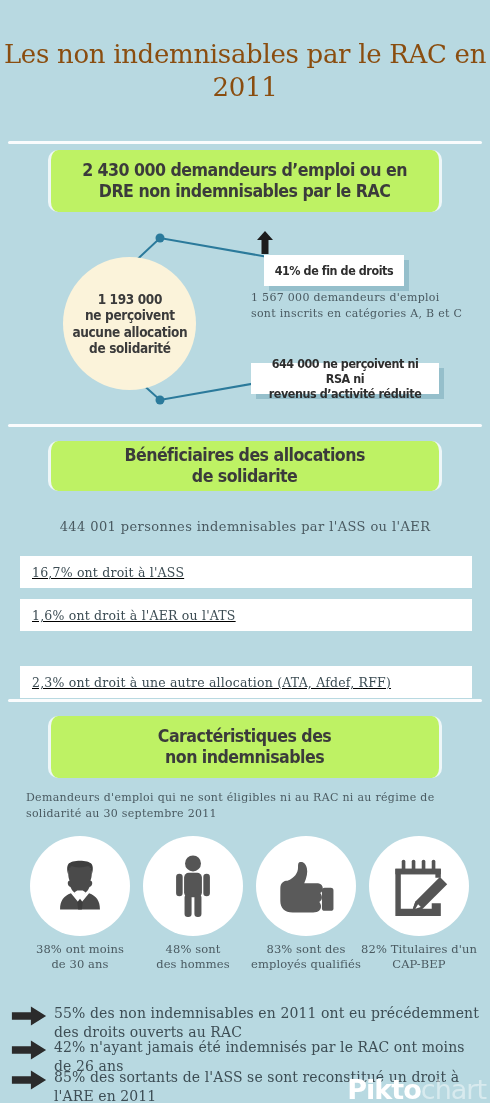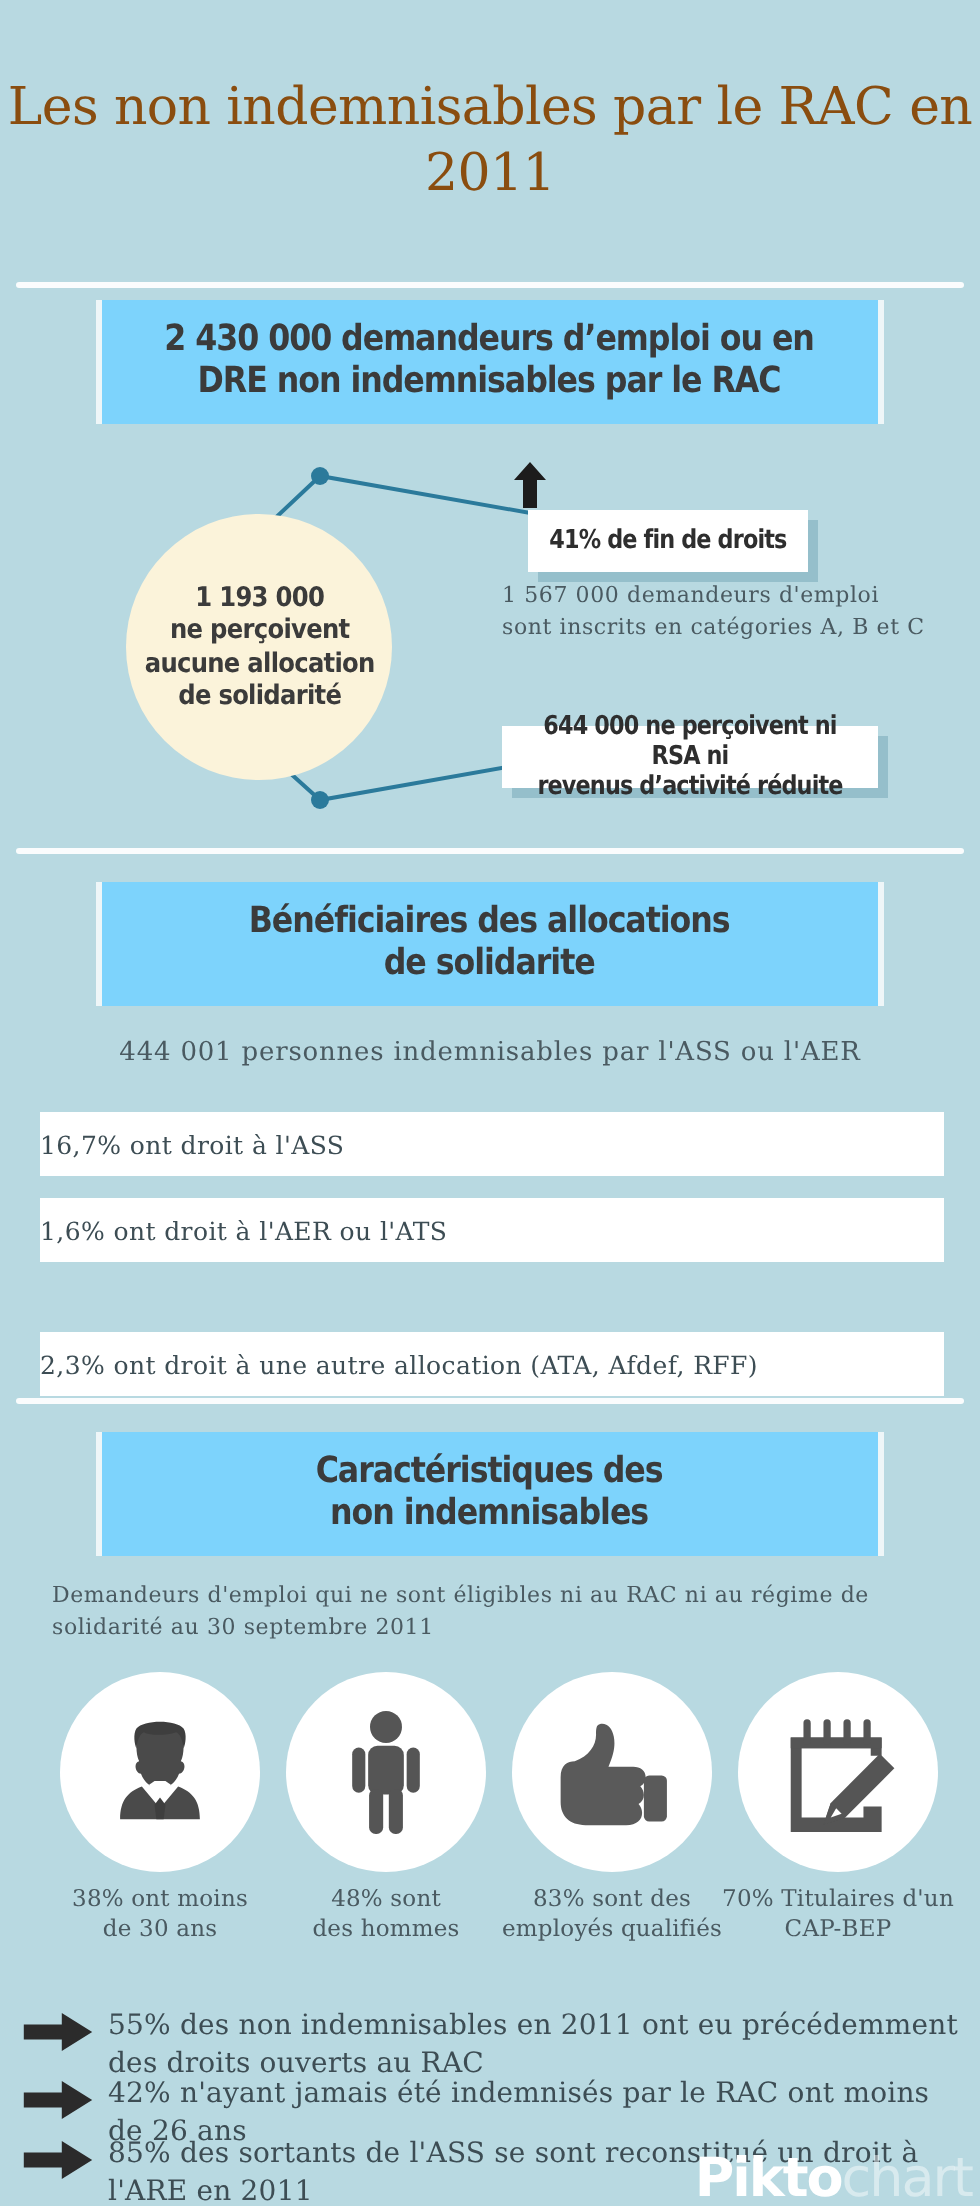--- a/index.html
+++ b/index.html
@@ -44,28 +44,29 @@
     width: 474px;
     height: 3px;
     background: #ffffff;
     border-radius: 2px;
     opacity: .92;
   }
 
   
   .banner {
     position: absolute;
-    background: #7dd3fc;
+    background: #bef264;
     border-left: 3px solid #eef6f8;
     border-right: 3px solid #eef6f8;
     box-sizing: border-box;
     display: flex;
     align-items: center;
     justify-content: center;
     text-align: center;
+    border-radius: 10px;
   }
   .banner-text {
     color: #3b3b3b;
     font-family: "DejaVu Sans", sans-serif;
     font-weight: bold;
     font-size: 18px;
     line-height: 1.16;
     letter-spacing: -0.6px;
     transform: scaleX(0.88);
     transform-origin: center;
@@ -146,20 +147,22 @@
     letter-spacing: 0.4px;
   }
 
   
   .statbar {
     position: absolute;
     background: #ffffff;
     display: flex;
     align-items: center;
     box-sizing: border-box;
+    padding-left: 12px;
+    text-decoration: underline;
   }
   .statbar-text {
     color: #3d4d54;
     font-family: "DejaVu Serif", serif;
     font-size: 12.5px;
     letter-spacing: 0.2px;
   }
 
   
   .iconwrap {
@@ -269,21 +272,21 @@
 
   <div class="note" style="left:251px; top:290px; width:215px;">1 567 000 demandeurs d'emploi sont inscrits en catégories A, B et C</div>
 
   <div class="callout" style="left:251px; top:363px; width:188px; height:31px;">
     <div class="callout-text">644 000 ne perçoivent ni RSA ni
 revenus d’activité réduite</div>
   </div>
 
   <div class="divider" style="top:424px;"></div>
 
-  <div class="banner" style="left:48px; top:441px; width:394px; height:62px;">
+  <div class="banner" style="left:48px; top:441px; width:394px; height:50px;">
     <div class="banner-text">Bénéficiaires des allocations
 de solidarite</div>
   </div>
 
   <div class="lead" style="top:519px;">444 001 personnes indemnisables par l'ASS ou l'AER</div>
 
   <div class="statbar" style="left:20px; top:556px; width:452px; height:32px;">
     <span class="statbar-text">16,7% ont droit à l'ASS</span>
   </div>
   <div class="statbar" style="left:20px; top:599px; width:452px; height:32px;">
@@ -349,21 +352,21 @@
         <path d="M8 14h50v6H8z" fill="#555555"></path>
         <rect x="15" y="4" width="4" height="14" rx="2" fill="#555555"></rect>
         <rect x="26" y="4" width="4" height="14" rx="2" fill="#555555"></rect>
         <rect x="37" y="4" width="4" height="14" rx="2" fill="#555555"></rect>
         <rect x="48" y="4" width="4" height="14" rx="2" fill="#555555"></rect>
         <path d="M57 23l8 8 -27 27 -12 4 4-12z" fill="#555555"></path>
         <path d="M30 50l-4 12 12-4z" fill="#555555"></path>
         <path d="M33 53l3 3 -6 2z" fill="#ffffff"></path>
       </svg>
     </div>
-    <div class="iconlabel">70% Titulaires d'un
+    <div class="iconlabel">82% Titulaires d'un
 CAP-BEP</div>
   </div>
 
   <div class="bullet-row" style="top:1004px;">
     <svg class="bullet-arrow" viewBox="0 0 40 22">
       <polygon points="2,7 22,7 22,1 38,11 22,21 22,15 2,15" fill="#2b2b2b"></polygon>
     </svg>
     <div class="bullet-text">55% des non indemnisables en 2011 ont eu précédemment des droits ouverts au RAC</div>
   </div>
 

